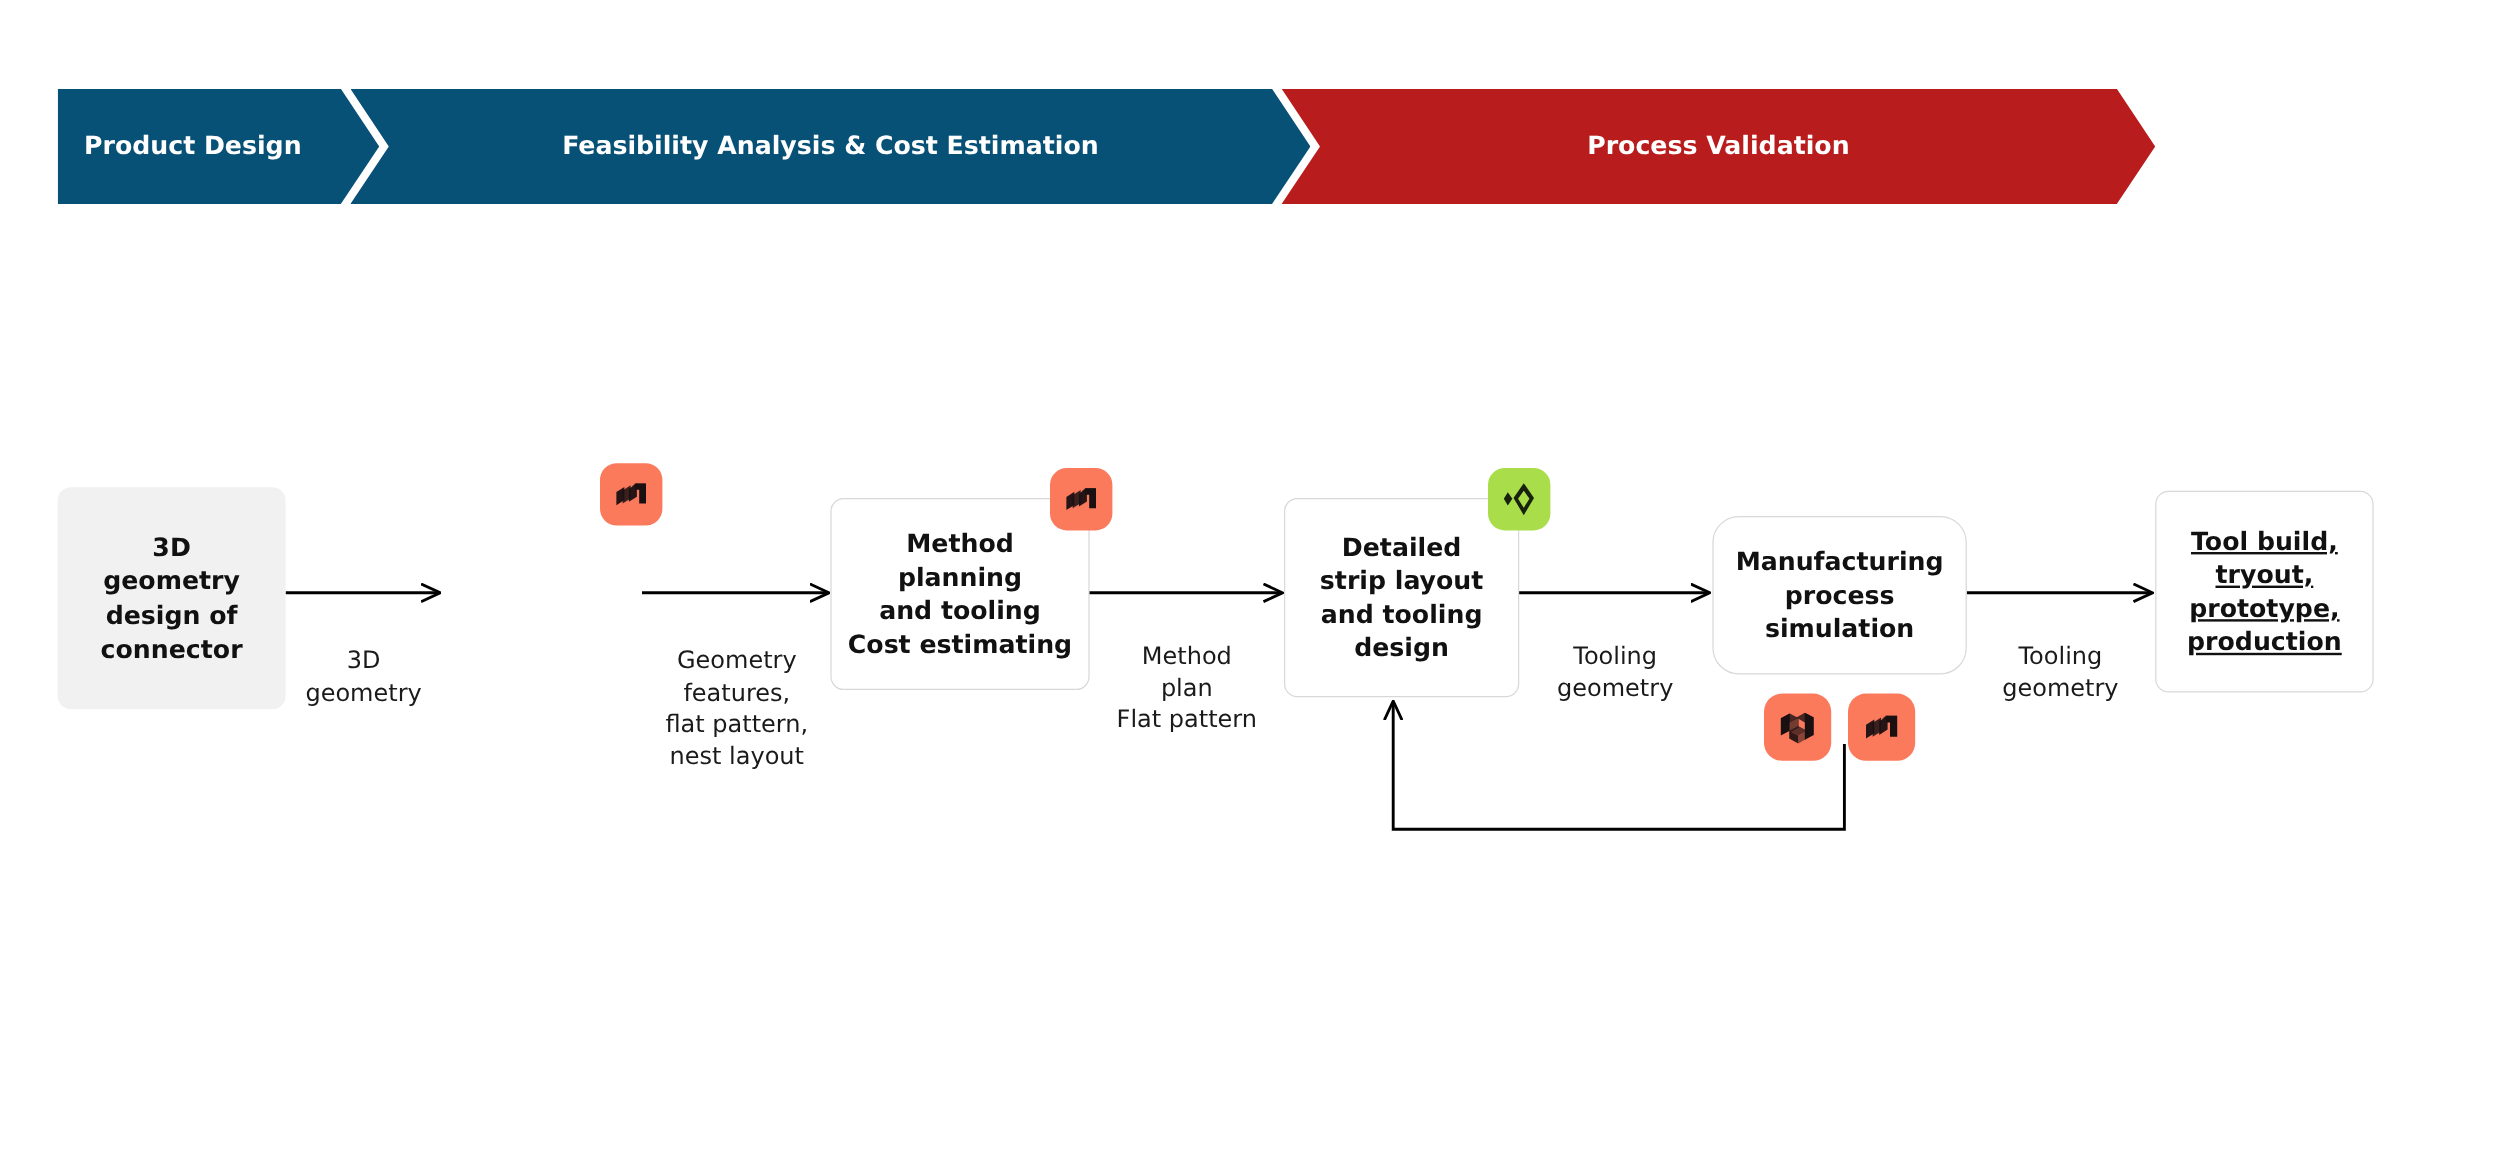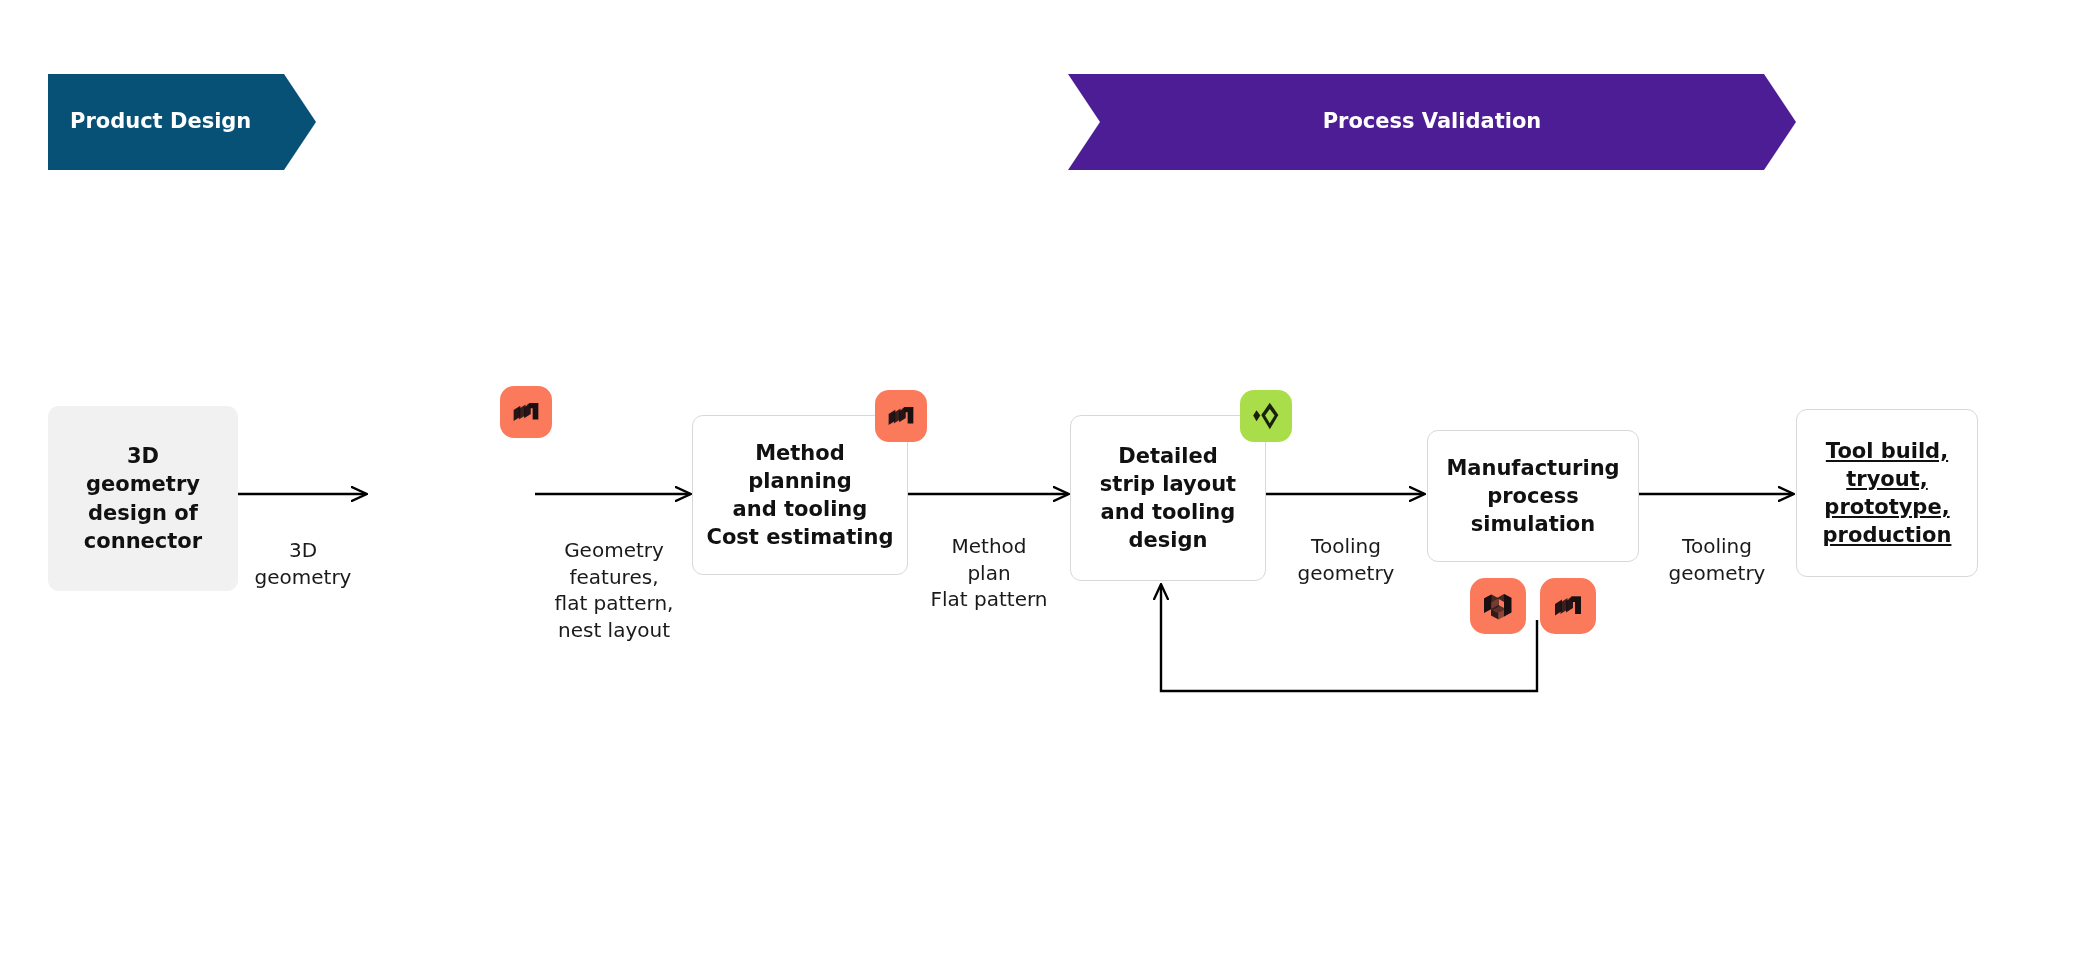--- a/index.html
+++ b/index.html
@@ -82,22 +82,27 @@
 <div id="stage">
 
   <div id="phase-banner">
 
     <div class="phase" style="left:0px; width:268px; background:#075076;
                 clip-path: polygon(0 0, 236px 0, 268px 48px, 236px 96px, 0 96px);
                 padding-left:22px;">
       <span class="phase-label">Product Design</span>
     </div>
 
-
-    <div class="phase" style="left:1020px; width:728px; background:#4c1d95;
+    <div class="phase" style="left:244px; width:800px; background:#075076;
+                clip-path: polygon(0 0, 768px 0, 800px 48px, 768px 96px, 0 96px, 32px 48px);
+                justify-content:center;">
+      <span class="phase-label">Feasibility Analysis &amp; Cost Estimation</span>
+    </div>
+
+    <div class="phase" style="left:1020px; width:728px; background:#b91c1c;
                 clip-path: polygon(0 0, 696px 0, 728px 48px, 696px 96px, 0 96px, 32px 48px);
                 justify-content:center;">
       <span class="phase-label">Process Validation</span>
     </div>
 
   </div>
 
   <svg id="svg-layer" viewBox="0 0 2080 960" xmlns="http://www.w3.org/2000/svg">
     <defs>
       <marker id="arrow" viewBox="0 0 10 10" refX="9" refY="5" markerWidth="7" markerHeight="7" orient="auto-start-reverse">
@@ -133,21 +138,21 @@
 Cost estimating</span>
   </div>
 
   <div class="node" style="left:1070px; top:415px; width:196px; height:166px; white-space:pre-line;">
     <span>Detailed
 strip layout
 and tooling
 design</span>
   </div>
 
-  <div class="node" style="left:1427px; top:430px; width:212px; height:132px; white-space:pre-line;">
+  <div class="node" style="left:1427px; top:430px; width:212px; height:132px; white-space:pre-line;border-radius:22px;">
     <span>Manufacturing
 process
 simulation</span>
   </div>
 
   <div class="node" style="left:1796px; top:409px; width:182px; height:168px; white-space:pre-line;text-decoration:underline;">
     <span>Tool build,
 tryout,
 prototype,
 production</span>

